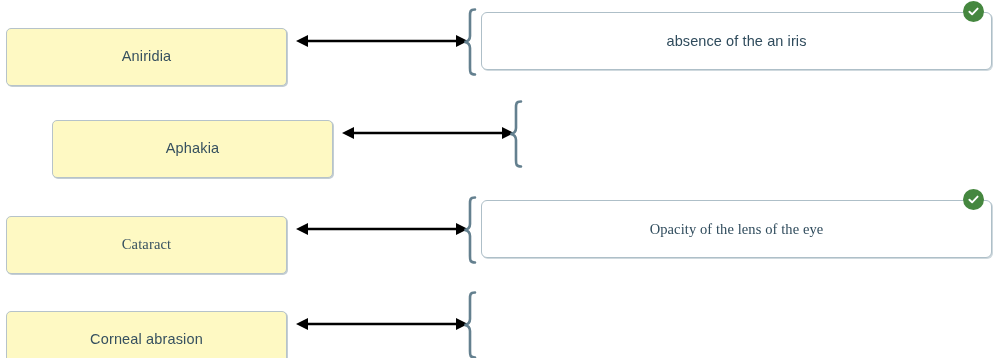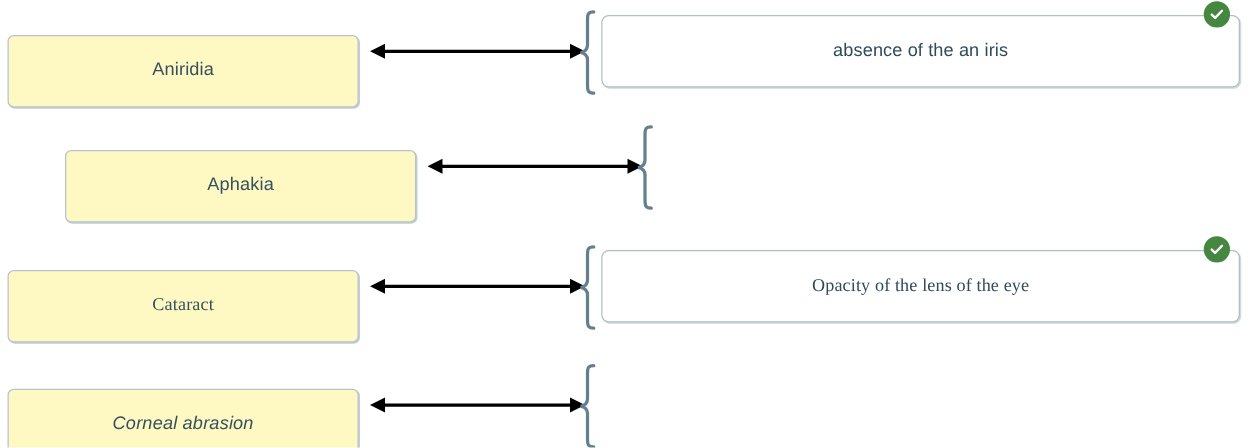--- a/index.html
+++ b/index.html
@@ -23,21 +23,21 @@
 
   .match-row {
     position: absolute;
     left: 0;
     width: 1000px;
     height: 58px;
   }
   .match-row.r1 { top: 12px; }
   .match-row.r2 { top: 104px; margin-left: 46px; }
   .match-row.r3 { top: 200px; font-family: Liberation Serif, serif; }
-  .match-row.r4 { top: 295px; font-style: italic; }
+  .match-row.r4 { top: 295px; }
 
   
   .term-tile {
     position: absolute;
     left: 6px;
     top: 16px;
     width: 281px;
     height: 58px;
     box-sizing: border-box;
     background: #fef9c3;

